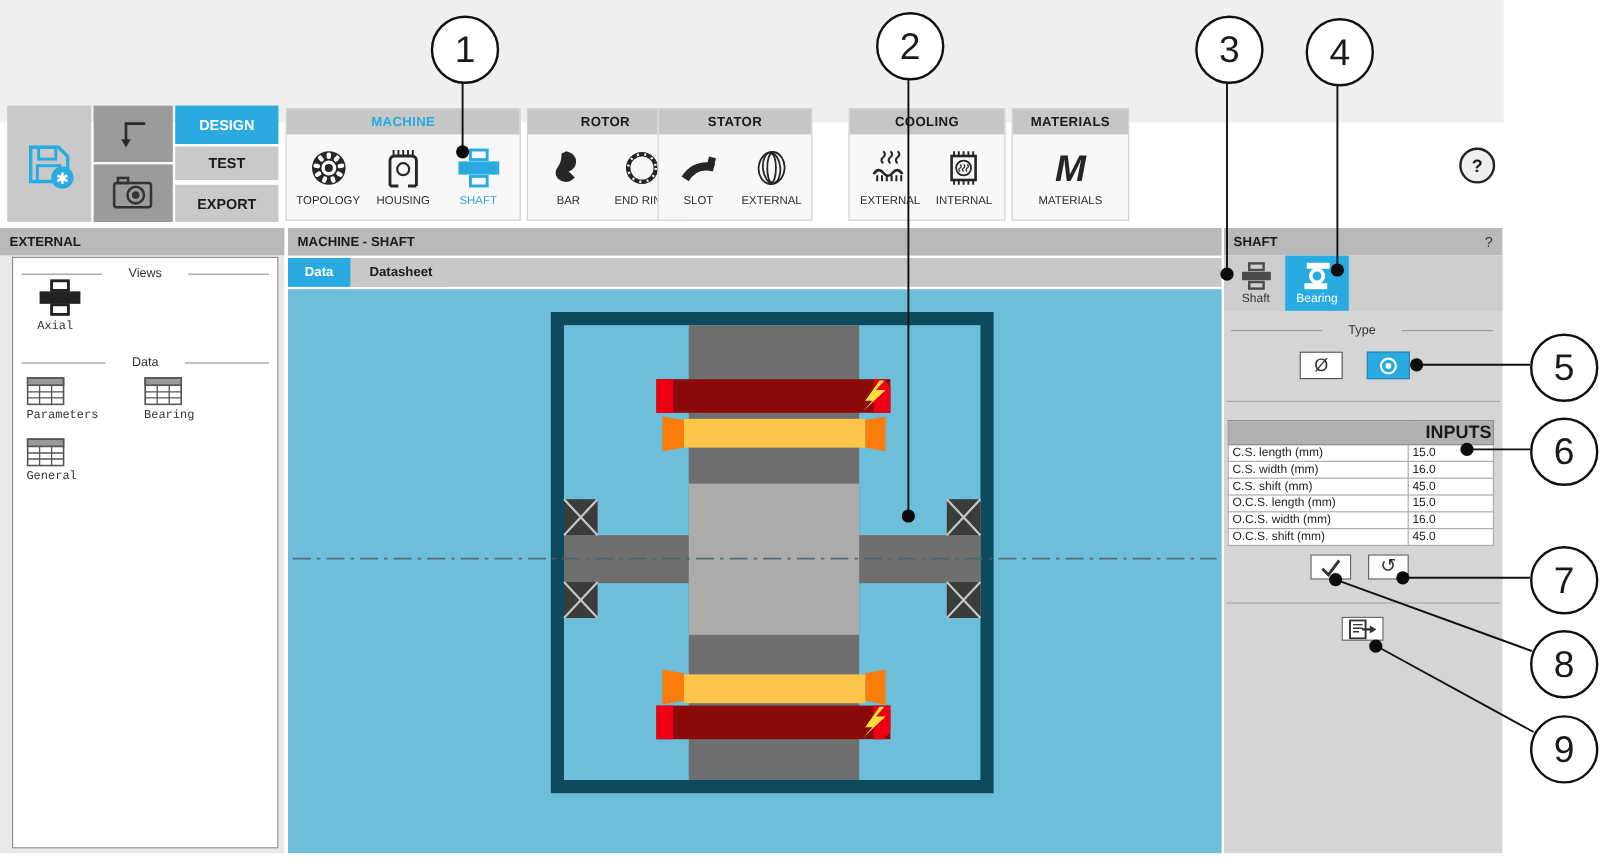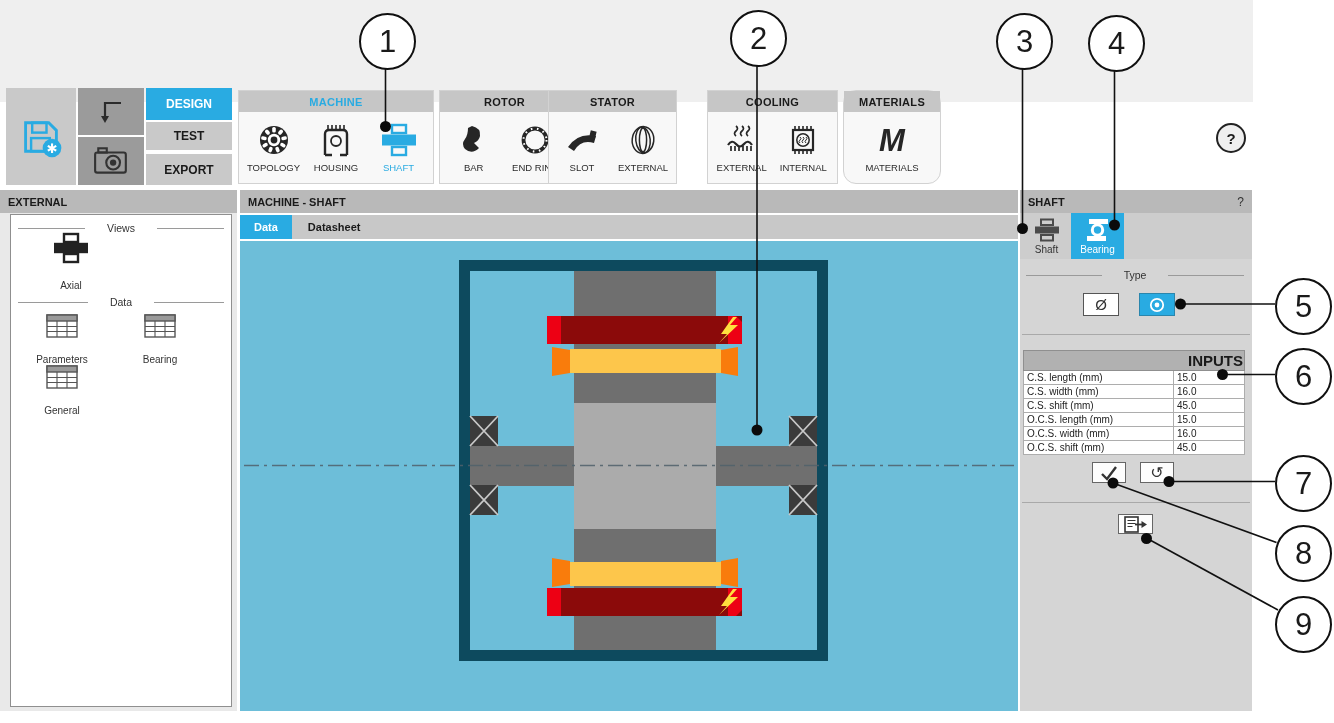--- a/index.html
+++ b/index.html
@@ -33,21 +33,21 @@
          font-size:11px;font-weight:bold;padding:0 8px;box-sizing:border-box;}
   
   #sections-head{left:0;top:190px;width:237px;}
   #sections-bg{left:0;top:213px;width:237px;height:498px;background:#e9e9e9;}
   #sections-body{left:10px;top:214px;width:222px;height:493px;background:#fff;
                  border:1px solid #8f8f8f;box-sizing:border-box;}
   .divrow{display:flex;align-items:center;gap:22px;font-size:10.5px;color:#333;}
   .divrow .ln{flex:1;height:1px;background:#9a9a9a;}
   #views-div{left:18px;top:222px;width:206px;}
   #data-div{left:18px;top:296px;width:206px;}
-  .sq-item{display:flex;flex-direction:column;align-items:center;gap:16px;font-size:10px;color:#333;width:80px;}
+  .sq-item{display:flex;flex-direction:column;align-items:flex-start;gap:3px;font-size:10px;color:#333;width:80px;font-family:Liberation Mono, monospace;}
   #axial-item{left:31px;top:232px;}
   #parameters-item{left:22px;top:314px;}
   #bearing-item{left:120px;top:314px;}
   #general-item{left:22px;top:365px;}
   
   #main-head{left:240px;top:190px;width:778px;}
   #main-tabs{left:240px;top:215px;width:778px;height:24px;background:#c8c8c8;display:flex;gap:2px;}
   .mtab{display:flex;align-items:center;font-size:11px;font-weight:bold;padding:0 14px;background:#c8c8c8;}
   .mtab.active{background:#29abe2;color:#fff;}
   #view-area{left:240px;top:241px;width:778px;height:470px;background:#6dbed9;}
@@ -244,21 +244,21 @@
             <path d="M0,-3 q2,1.5 0,3 q-2,1.5 0,3"></path>
             <path d="M3,-3 q2,1.5 0,3 q-2,1.5 0,3"></path>
           </g>
         </svg>
           </span>
         <span>INTERNAL</span>
       </div>
     </div>
   </div>
 
-  <div class="abs rgroup" style="left:843px;width:98px;border-radius:13px;">
+  <div class="abs rgroup" style="left:843px;width:98px;">
     <div class="rgroup-h">MATERIALS</div>
     <div class="rgroup-body">
       <div class="ritem">
         <span class="ic">
             <svg width="36" height="34" viewBox="-18 -17 36 34">
           <text x="0" y="11" text-anchor="middle" font-size="31" font-weight="bold" fill="#262626" font-style="italic">M</text>
         </svg>
           </span>
         <span>MATERIALS</span>
       </div>

